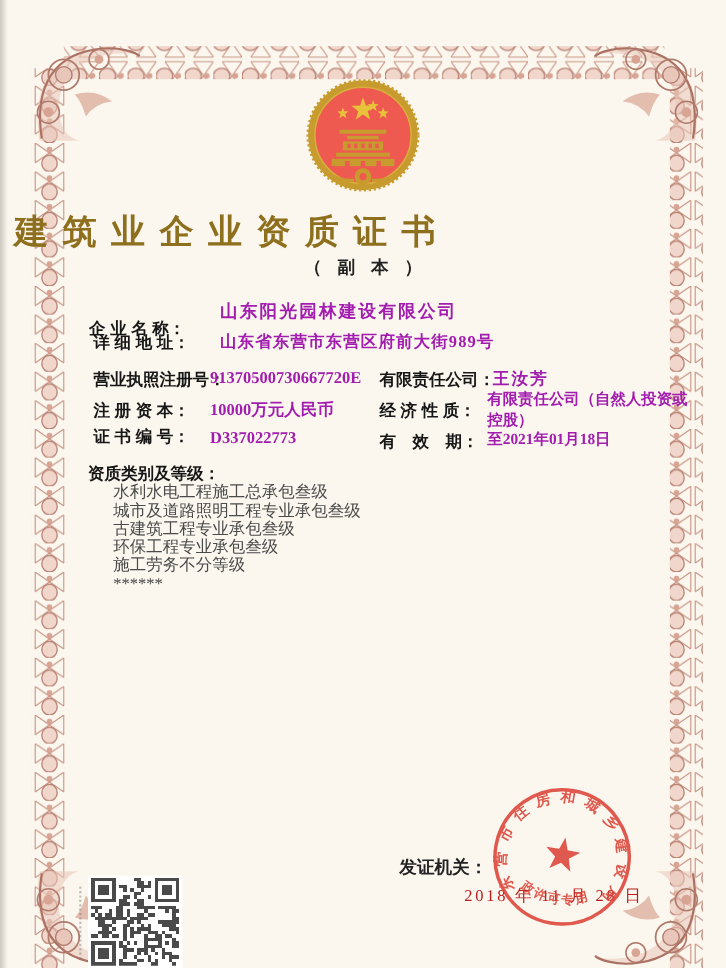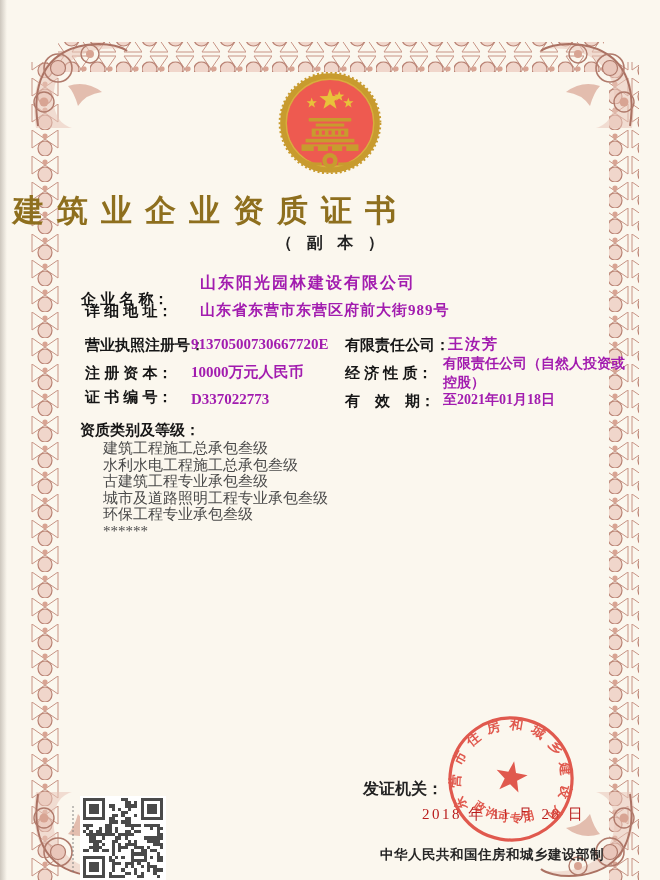--- a/index.html
+++ b/index.html
@@ -143,25 +143,25 @@
   <span class="f-label" style="left:345px;top:364px;">经 济 性 质：</span>
   <span class="f-value wrap" style="left:443px;top:354px;">有限责任公司（自然人投资或控股）</span>
 
   <span class="f-label" style="left:85px;top:388px;">证 书 编 号：</span>
   <span class="f-value" style="left:191px;top:391px;">D337022773</span>
   <span class="f-label" style="left:345px;top:392px;text-align:right;">有　效　期：</span>
   <span class="f-value" style="left:443px;top:391px;font-size:14px;">至2021年01月18日</span>
 
   <div class="qual-heading">资质类别及等级：</div>
   <div class="qual-list">
-    <div>建筑工程施工总承包叁级</div>
     <div>水利水电工程施工总承包叁级</div>
+    <div>城市及道路照明工程专业承包叁级</div>
     <div>古建筑工程专业承包叁级</div>
-    <div>城市及道路照明工程专业承包叁级</div>
     <div>环保工程专业承包叁级</div>
+    <div>施工劳务不分等级</div>
     <div>******</div>
   </div>
 
   <div class="qr">
     <svg id="qr-svg" width="82" height="80" viewBox="0 0 25 25" shape-rendering="crispEdges">
       <rect x="0" y="0" width="25" height="25" fill="#ffffff"></rect>
       <g fill="#4a4a4a">
         <rect x="0" y="0" width="7" height="7"></rect>
           <rect x="1" y="1" width="5" height="5" fill="#fff"></rect>
           <rect x="2" y="2" width="3" height="3"></rect>
@@ -378,21 +378,20 @@
           <rect x="18" y="24" width="1" height="1"></rect>
           <rect x="23" y="24" width="1" height="1"></rect>
         </g>
     </svg>
   </div>
 
   <div class="microprint"></div>
 
   <div class="issuer-label">发证机关：</div>
   <div class="issue-date">2018 年 11 月 28 日</div>
-  <div class="footer-note">中华人民共和国住房和城乡建设部制</div>
 
   <svg class="seal-svg" width="140" height="150" viewBox="-70 -75 140 150">
     <defs>
       <path id="sealTopArc" d="M -42 30 A 51 51 0 1 1 42 30" fill="none"></path>
       <path id="sealBotArc" d="M -36 31 A 62 62 0 0 0 36 31" fill="none"></path>
     </defs>
     <g transform="rotate(10)" fill="#dd4438">
       <circle cx="0" cy="0" r="61" fill="none" stroke="#dd4438" stroke-width="3.2"></circle>
       <path d="M0,-18 l3.9,11.2 11.8,.3 -9.4,7.2 3.4,11.3 -9.7,-6.7 -9.7,6.7 3.4,-11.3 -9.4,-7.2 11.8,-.3 Z"></path>
       <text font-family="Liberation Sans, sans-serif" font-size="13.5" font-weight="bold" letter-spacing="8" fill="#dd4438">

